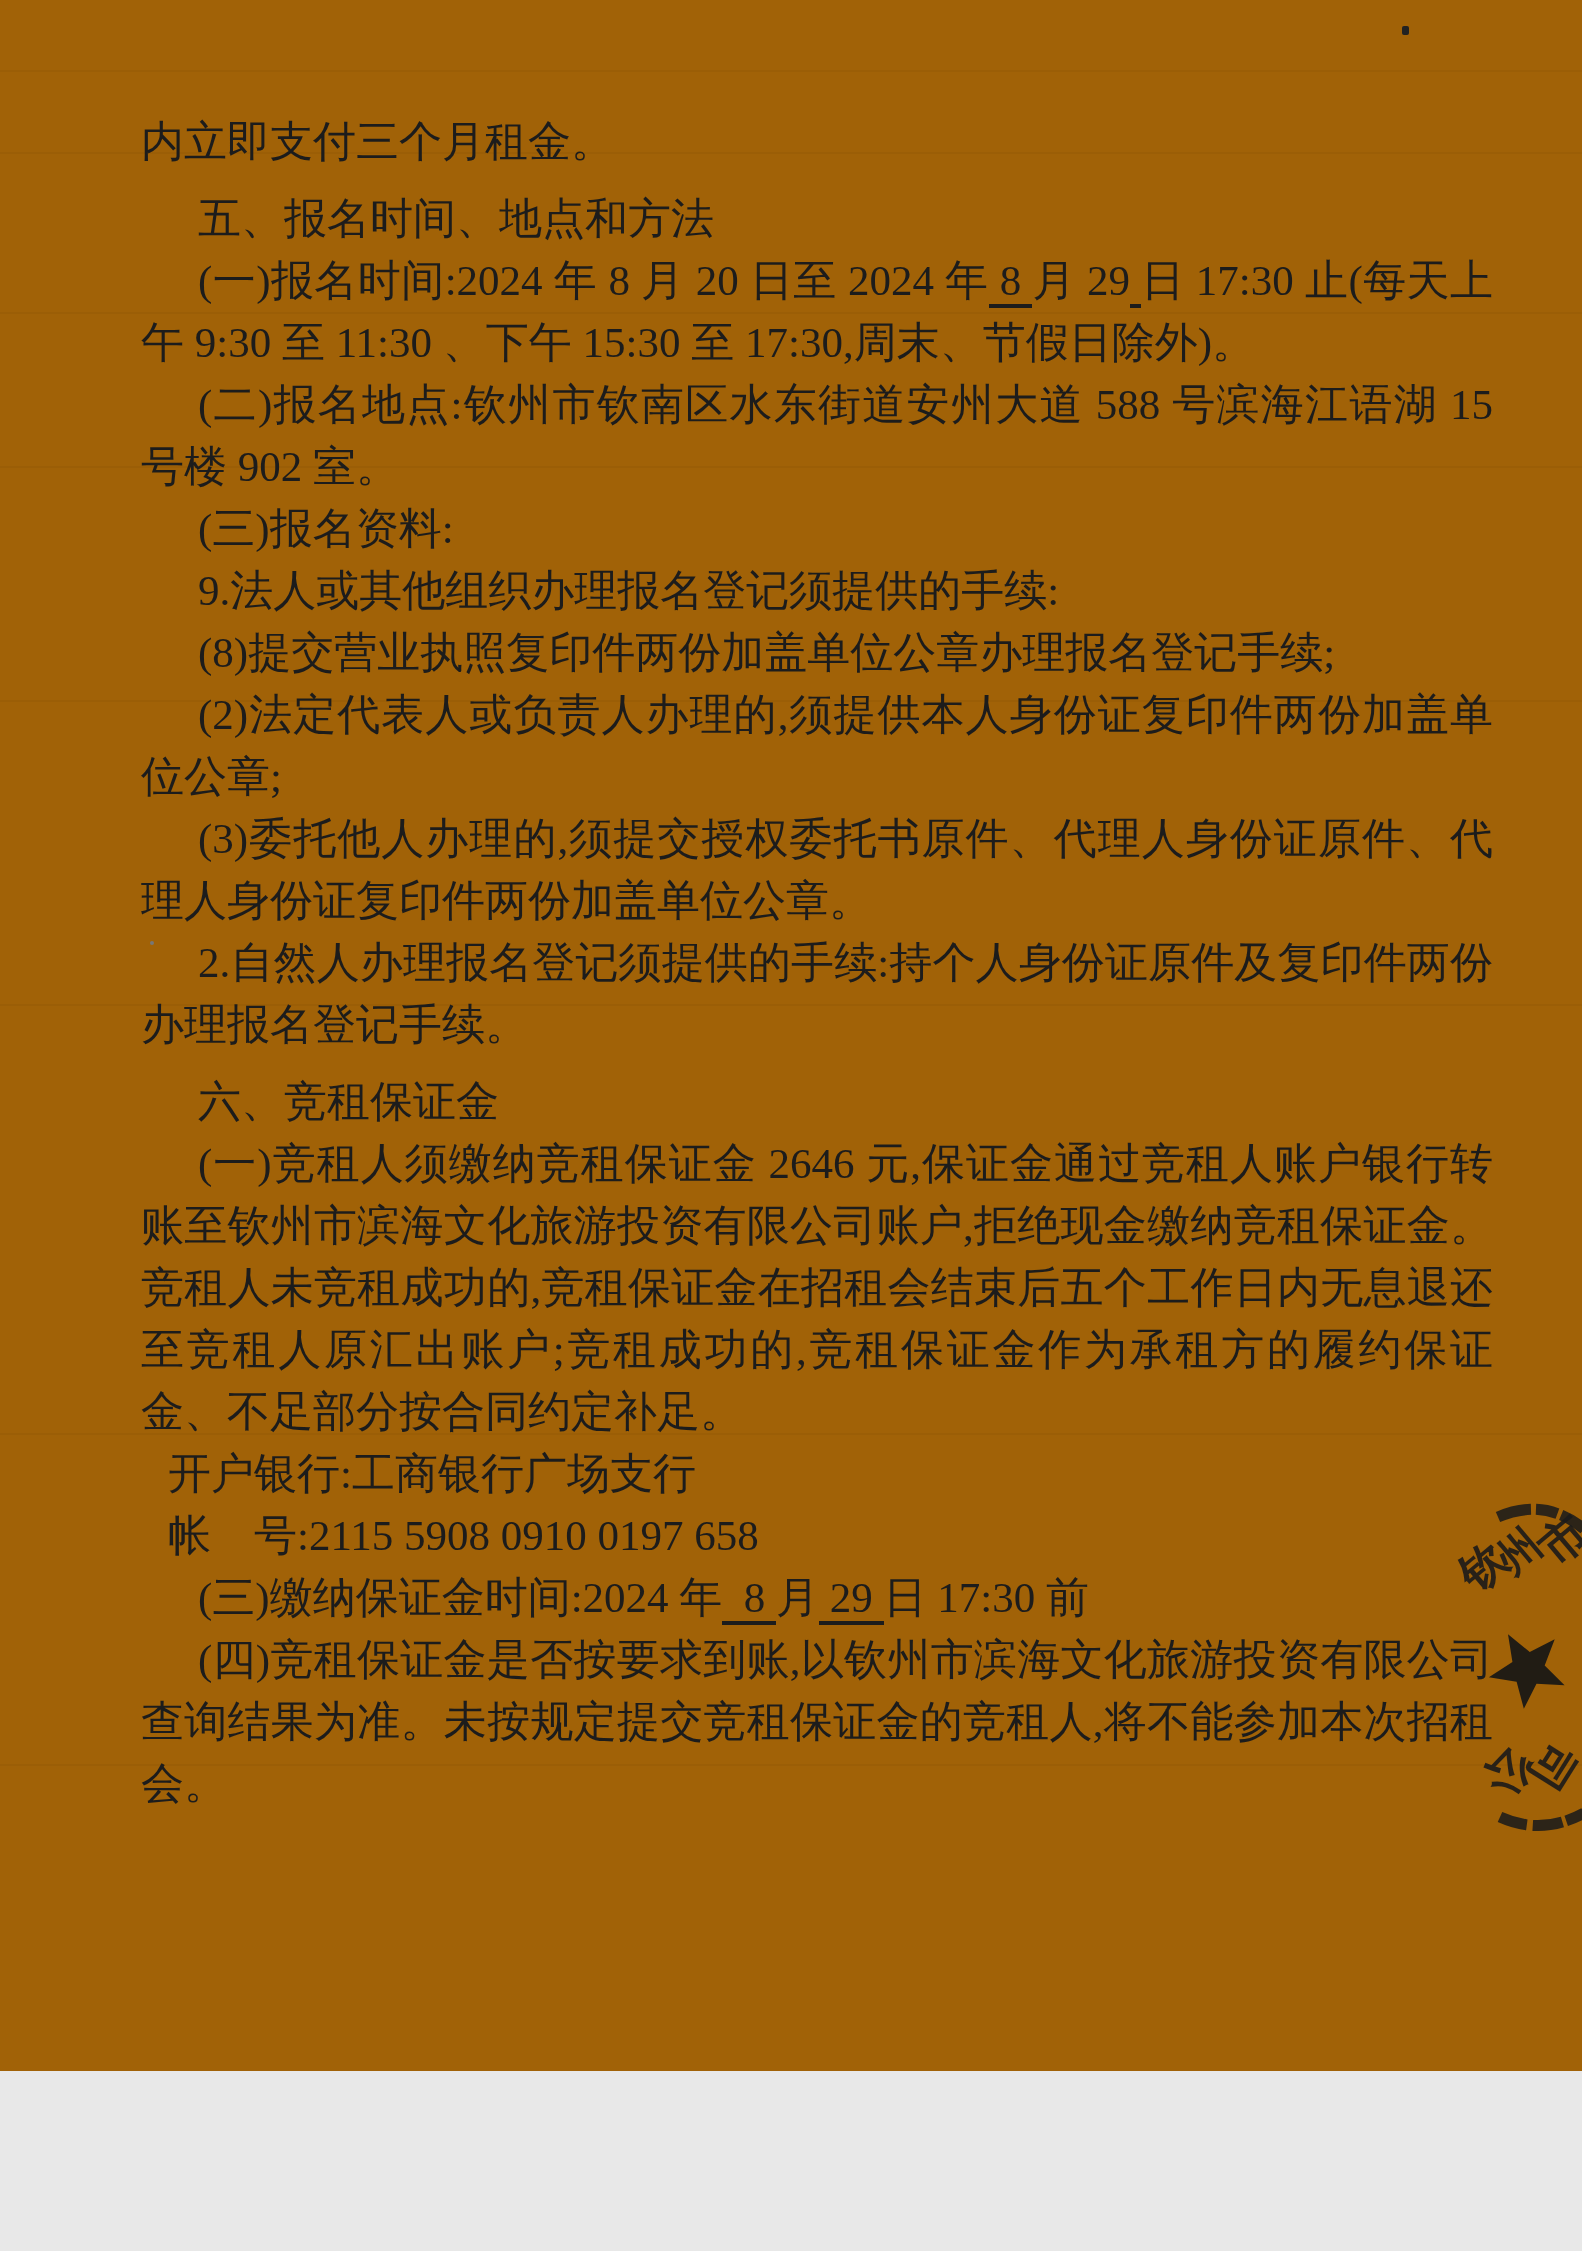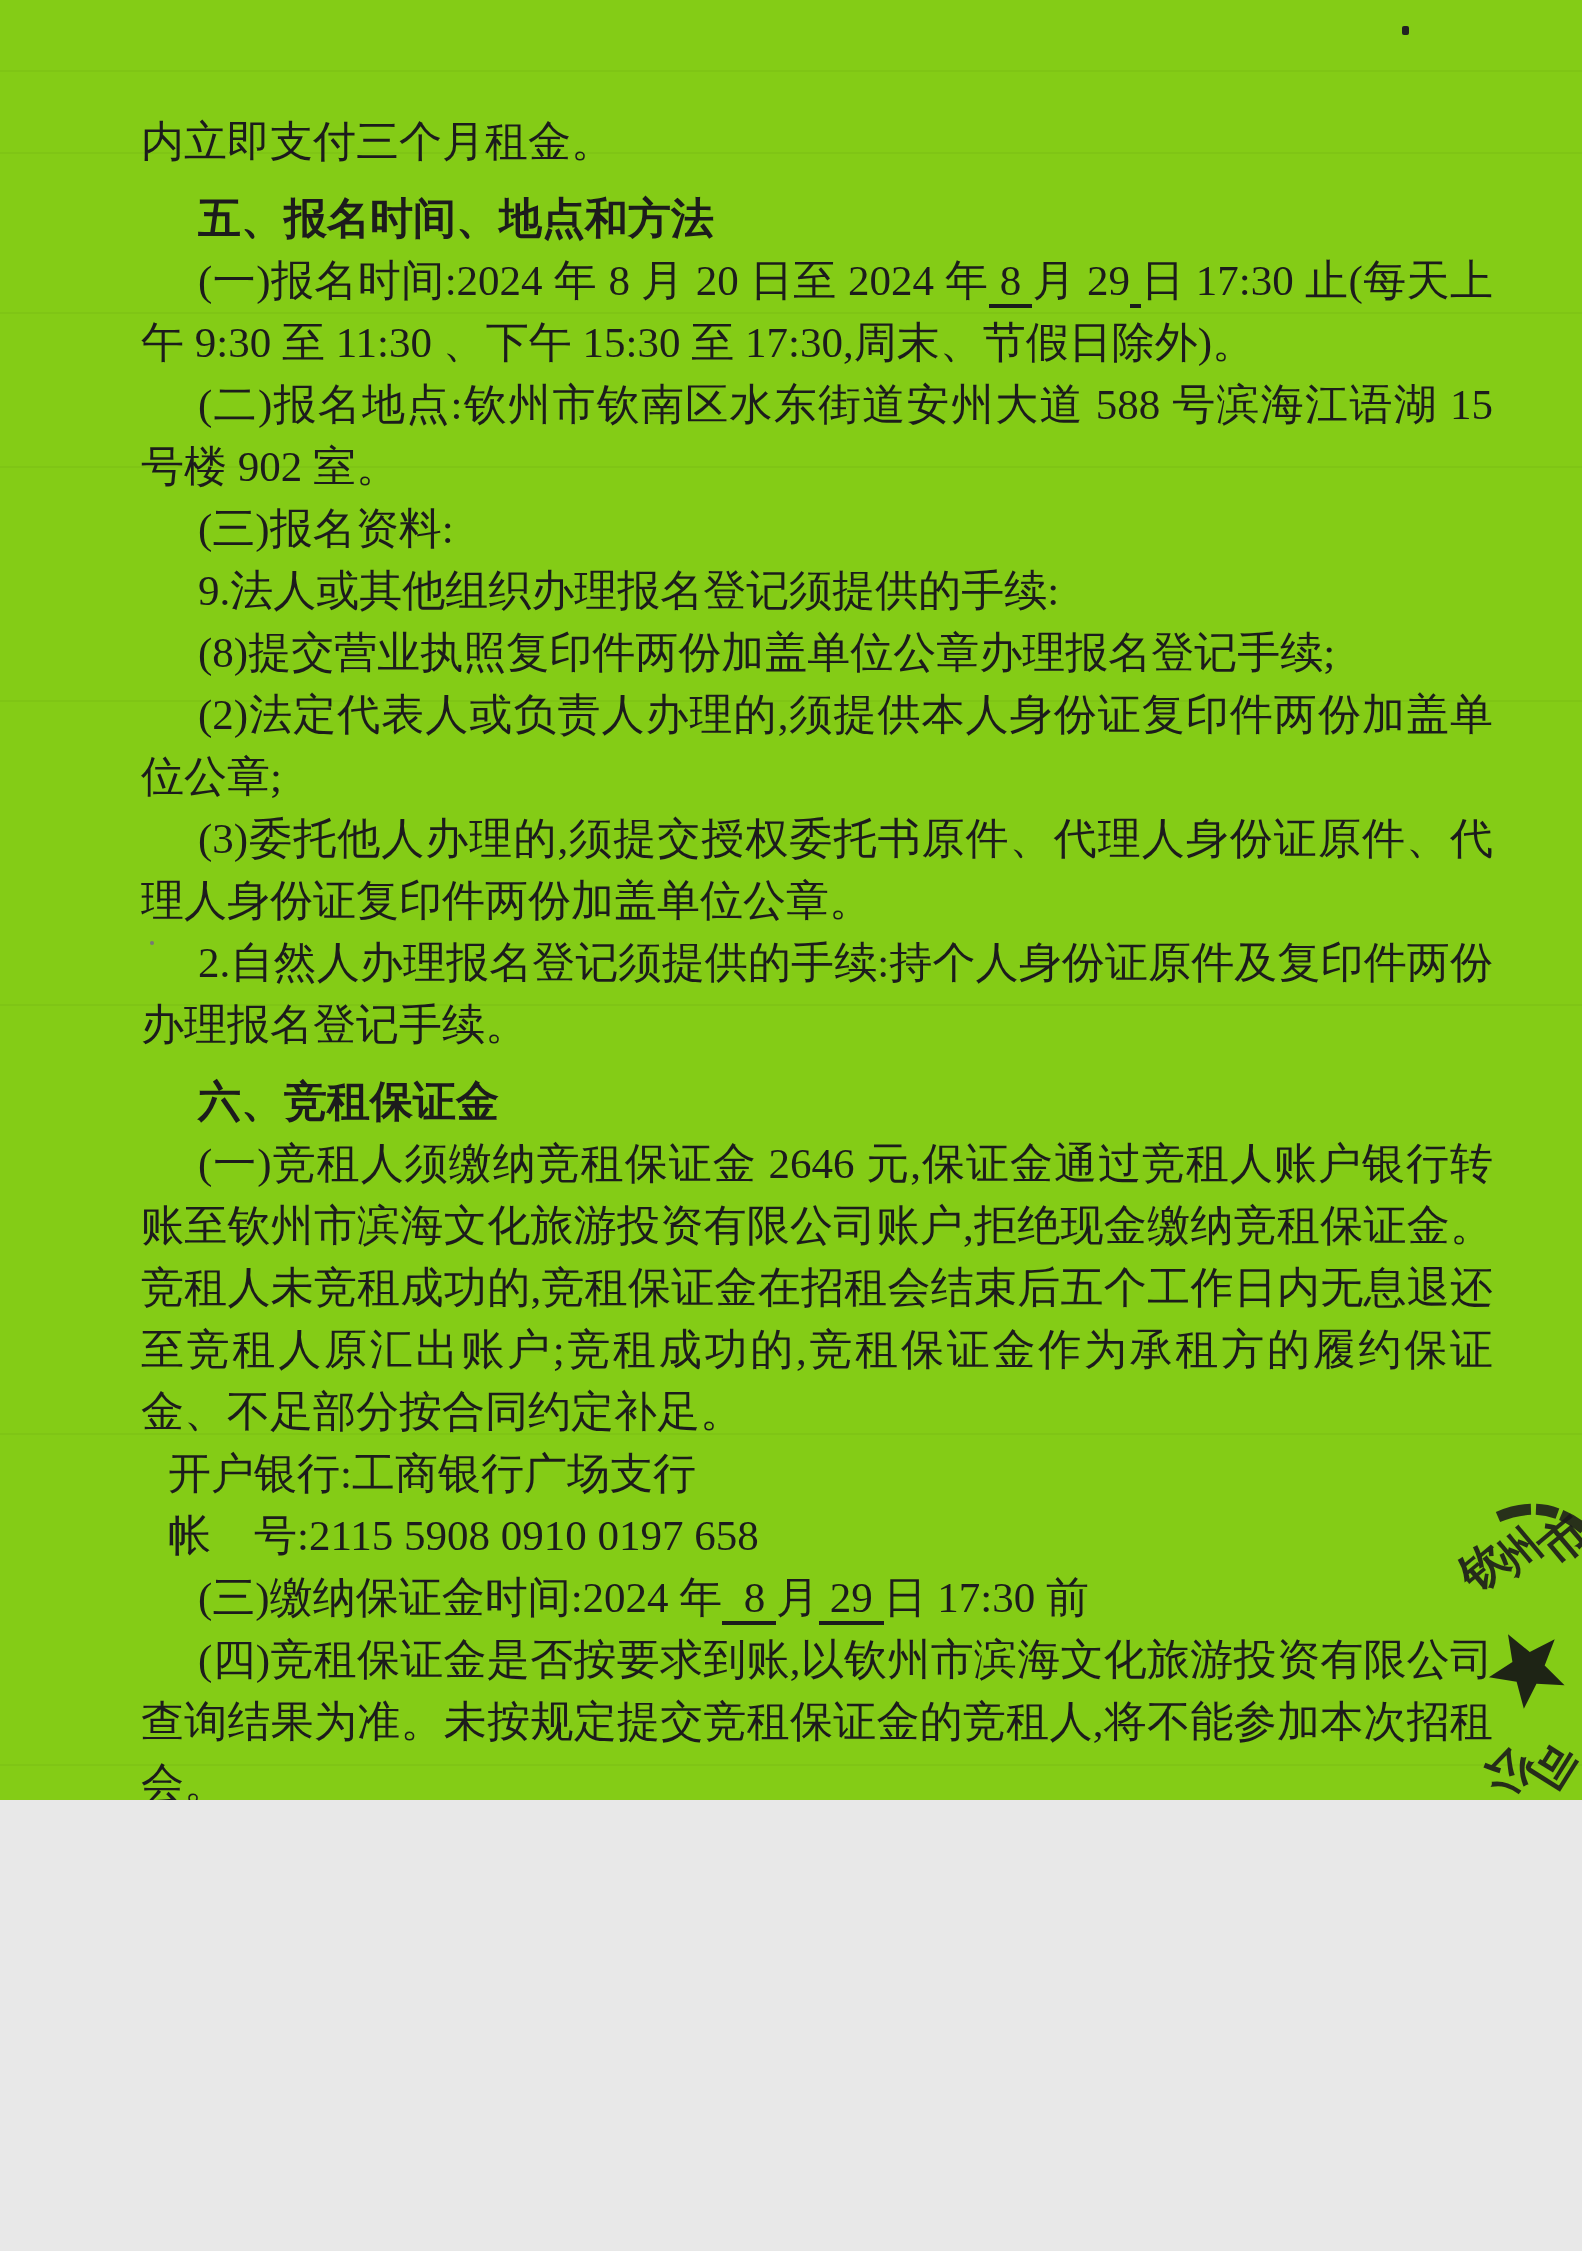--- a/index.html
+++ b/index.html
@@ -1,38 +1,38 @@
 <!DOCTYPE html>
 <html><head>
 <meta charset="utf-8">
 <style>
   html,body{margin:0;padding:0;background:#e8e8e8;}
   .page{
     position:relative;
-    width:1582px;height:1800px;
+    width:1582px;height:2071px;
     margin:0 auto;
-    background:#84cc16;
+    background:#a16207;
     overflow:hidden;
     font-family:"Liberation Serif","DejaVu Serif",serif;
     color:#1c1c1c;
   }
   .doc{
     position:absolute;
     left:141px;top:111px;
     width:1352px;
   }
   p.para{
     margin:0;
     font-size:43px;
     line-height:62px;
     text-align:justify;
     text-justify:inter-ideograph;
     word-break:break-all;
   }
-  p.heading{font-weight:bold;margin-top:15px;}
+  p.heading{font-weight:normal;margin-top:15px;}
   p.indent{text-indent:57px;}
   p.indent-small{text-indent:27px;}
   .useg{
     border-bottom:4px solid #1c1c1c;
     white-space:pre;
   }
   .page-number{
     position:absolute;
     top:2086px;left:0;width:100%;
     text-align:center;

